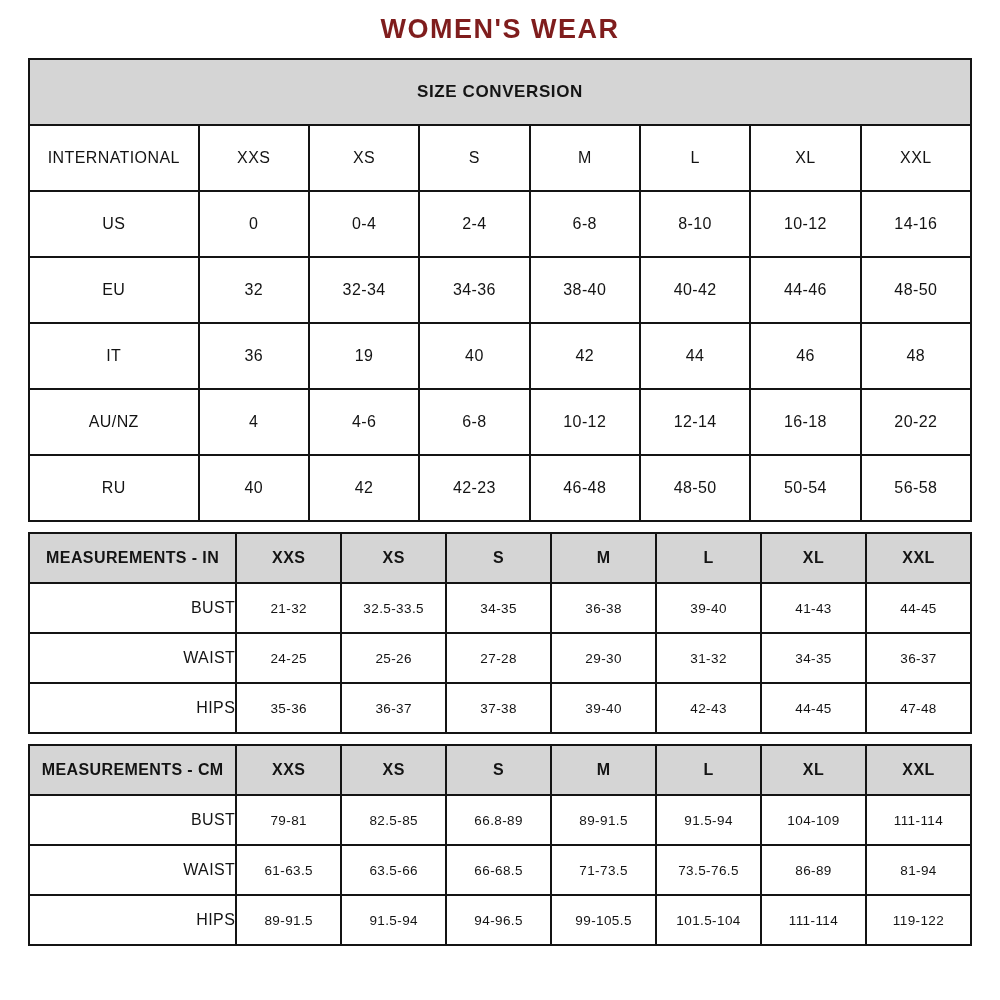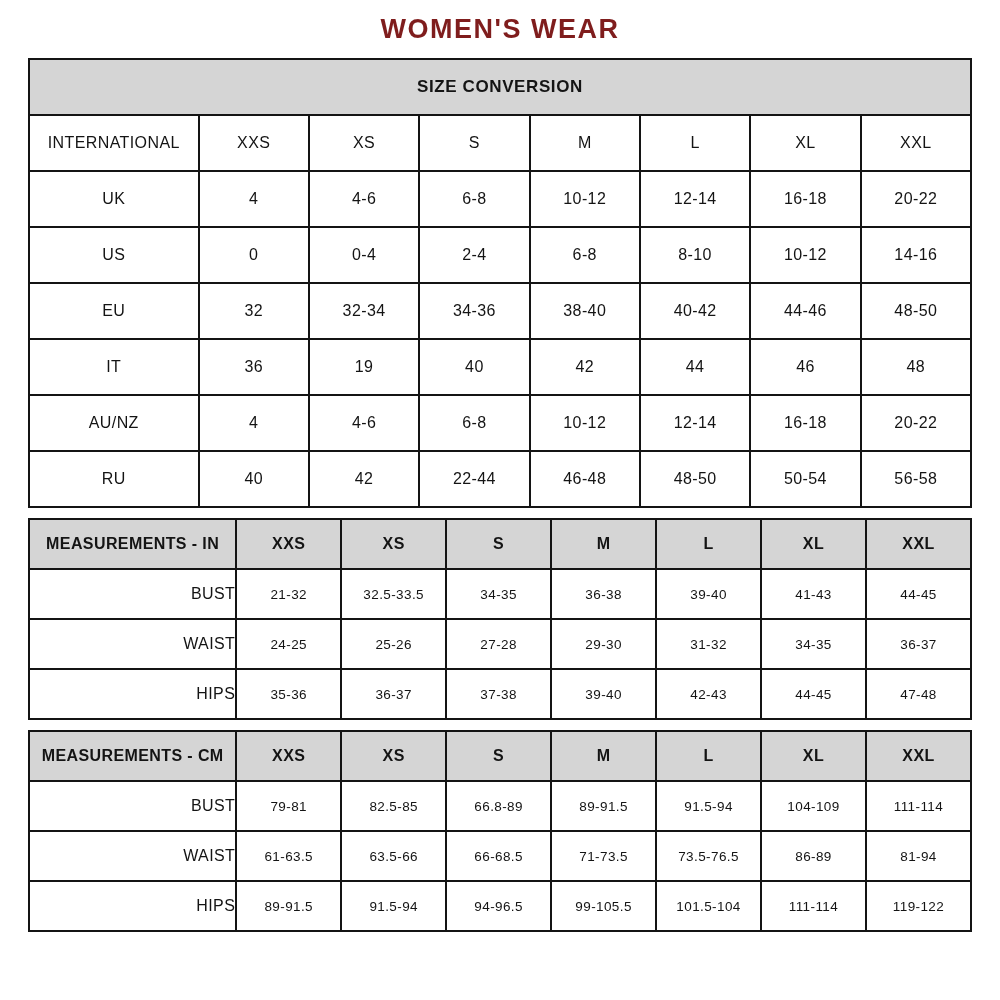--- a/index.html
+++ b/index.html
@@ -27,21 +27,21 @@
   td {
     border:2px solid #141414;
     text-align:center;
     vertical-align:middle;
     letter-spacing:0.4px;
     background:#ffffff;
     overflow:hidden;
     white-space:nowrap;
   }
   
-  .conv tr { height:56px; }
+  .conv tr { height:66px; }
   .conv td { font-size:16px; }
   .conv .title-cell {
     background:#d5d5d5;
     font-weight:700;
     font-size:17px;
     letter-spacing:0.6px;
   }
   
   .meas tr { height:50px; }
   .meas td { font-size:13.5px; }
@@ -76,30 +76,20 @@
     <td>INTERNATIONAL</td>
     <td>XXS</td>
     <td>XS</td>
     <td>S</td>
     <td>M</td>
     <td>L</td>
     <td>XL</td>
     <td>XXL</td>
   </tr>
   <tr>
-    <td class="row-label">UK</td>
-    <td>4</td>
-    <td>4-6</td>
-    <td>6-8</td>
-    <td>10-12</td>
-    <td>12-14</td>
-    <td>16-18</td>
-    <td>20-22</td>
-  </tr>
-  <tr>
     <td class="row-label">US</td>
     <td>0</td>
     <td>0-4</td>
     <td>2-4</td>
     <td>6-8</td>
     <td>8-10</td>
     <td>10-12</td>
     <td>14-16</td>
   </tr>
   <tr>
@@ -129,21 +119,21 @@
     <td>6-8</td>
     <td>10-12</td>
     <td>12-14</td>
     <td>16-18</td>
     <td>20-22</td>
   </tr>
   <tr>
     <td class="row-label">RU</td>
     <td>40</td>
     <td>42</td>
-    <td>22-44</td>
+    <td>42-23</td>
     <td>46-48</td>
     <td>48-50</td>
     <td>50-54</td>
     <td>56-58</td>
   </tr>
 </tbody>
   </table>
 
 <table class="meas">
   <colgroup>

